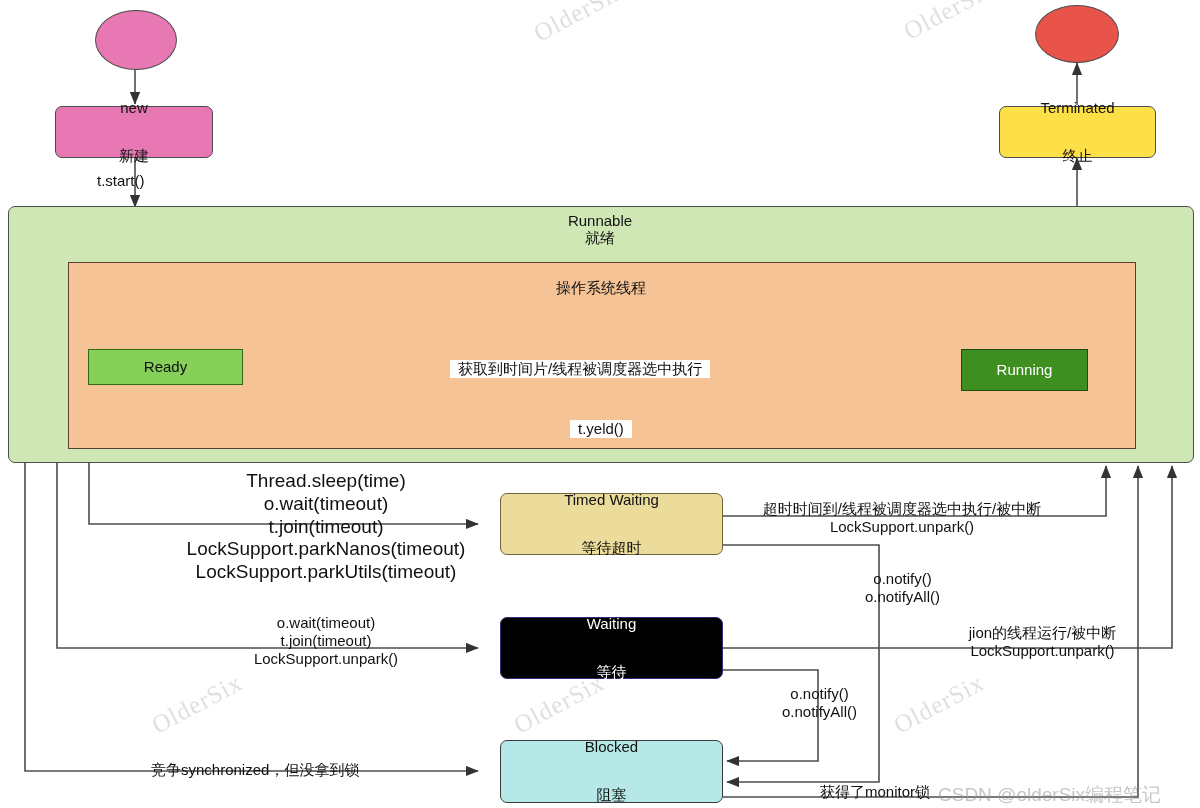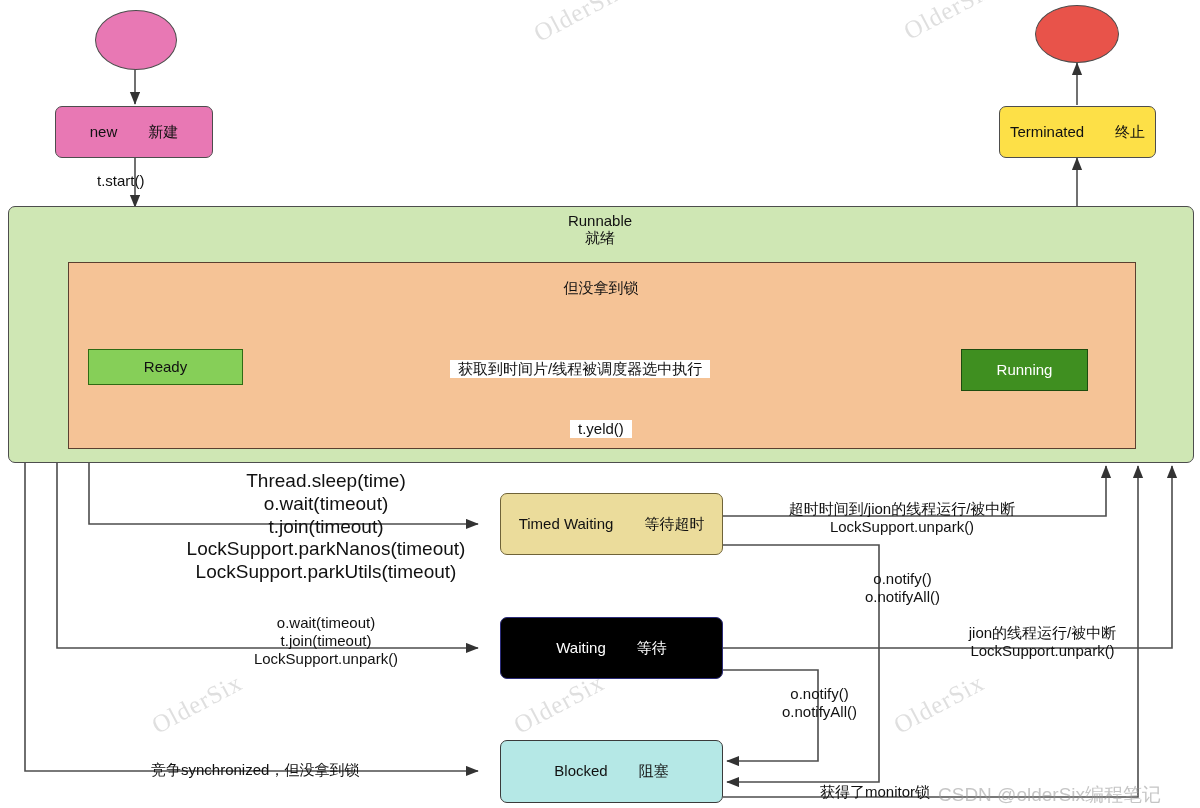--- a/index.html
+++ b/index.html
@@ -1,19 +1,19 @@
 <!DOCTYPE html>
 <html><head>
 <meta charset="utf-8">
 <style>
   html,body{margin:0;padding:0;background:#ffffff;}
   body{font-family:"Liberation Sans","DejaVu Sans",sans-serif;}
   #stage{position:relative;width:1200px;height:808px;overflow:hidden;background:#fff;}
   svg.layer{position:absolute;left:0;top:0;width:1200px;height:808px;}
-  .node{position:absolute;box-sizing:border-box;display:flex;flex-direction:row;
+  .node{position:absolute;box-sizing:border-box;display:flex;flex-direction:column;
         align-items:center;justify-content:center;text-align:center;color:#111;gap:31px;}
   .node .en{display:block;line-height:1.12;}
   .node .cn{display:block;line-height:1.12;}
   .rounded{border-radius:7px;}
   .edgelabel{position:absolute;white-space:nowrap;color:#111;text-align:center;line-height:1.2;}
   .edgelabel.boxed{background:#ffffff;padding:0 8px;}
   .wm{position:absolute;color:rgba(150,150,150,.30);font-size:25px;
       transform:rotate(-28deg);transform-origin:center;pointer-events:none;
       font-family:"Liberation Serif",serif;letter-spacing:1px;}
   .wm2{position:absolute;color:rgba(150,150,150,.55);font-size:19px;pointer-events:none;
@@ -93,21 +93,21 @@
   <div style="position:absolute;left:8px;top:206px;width:1184px;height:255px;
               border:1.6px solid #4d4d4d;border-radius:7px;background:#cfe7b4;"></div>
   <div class="container-label" style="left:8px;top:212px;width:1184px;font-size:15px;">
     <span class="en">Runnable</span><br>
     <span class="cn">就绪</span>
   </div>
 
   <div style="position:absolute;left:68px;top:262px;width:1066px;height:185px;
               border:1.3px solid #5a4030;background:#f5c396;"></div>
   <div class="container-label" style="left:68px;top:279px;width:1066px;font-size:15px;">
-    <span class="cn">但没拿到锁</span>
+    <span class="cn">操作系统线程</span>
   </div>
 
   <div class="node" style="left:88px;top:349px;width:155px;height:36px;border:1.5px solid #2e6b14;
               background:#86cf58;font-size:15px;">
     <span class="en">Ready</span>
   </div>
 
   <div class="node" style="left:961px;top:349px;width:127px;height:42px;border:1.5px solid #1d4c0e;
               background:#3f8f20;color:#fff;font-size:15px;">
     <span class="en">Running</span>
@@ -139,21 +139,21 @@
 
   <div class="edgelabel" style="left:178px;top:470px;width:296px;font-size:19px;">
     <div>Thread.sleep(time)</div>
     <div>o.wait(timeout)</div>
     <div>t.join(timeout)</div>
     <div>LockSupport.parkNanos(timeout)</div>
     <div>LockSupport.parkUtils(timeout)</div>
   </div>
 
   <div class="edgelabel" style="left:757px;top:500px;width:290px;font-size:15px;">
-    <div class="boxed">超时时间到/jion的线程运行/被中断</div>
+    <div class="boxed">超时时间到/线程被调度器选中执行/被中断</div>
     <div class="boxed">LockSupport.unpark()</div>
   </div>
 
   <div class="edgelabel" style="left:845px;top:570px;width:115px;font-size:15px;">
     <div>o.notify()</div>
     <div>o.notifyAll()</div>
   </div>
 
   <div class="edgelabel" style="left:178px;top:614px;width:296px;font-size:15px;">
     <div>o.wait(timeout)</div>

